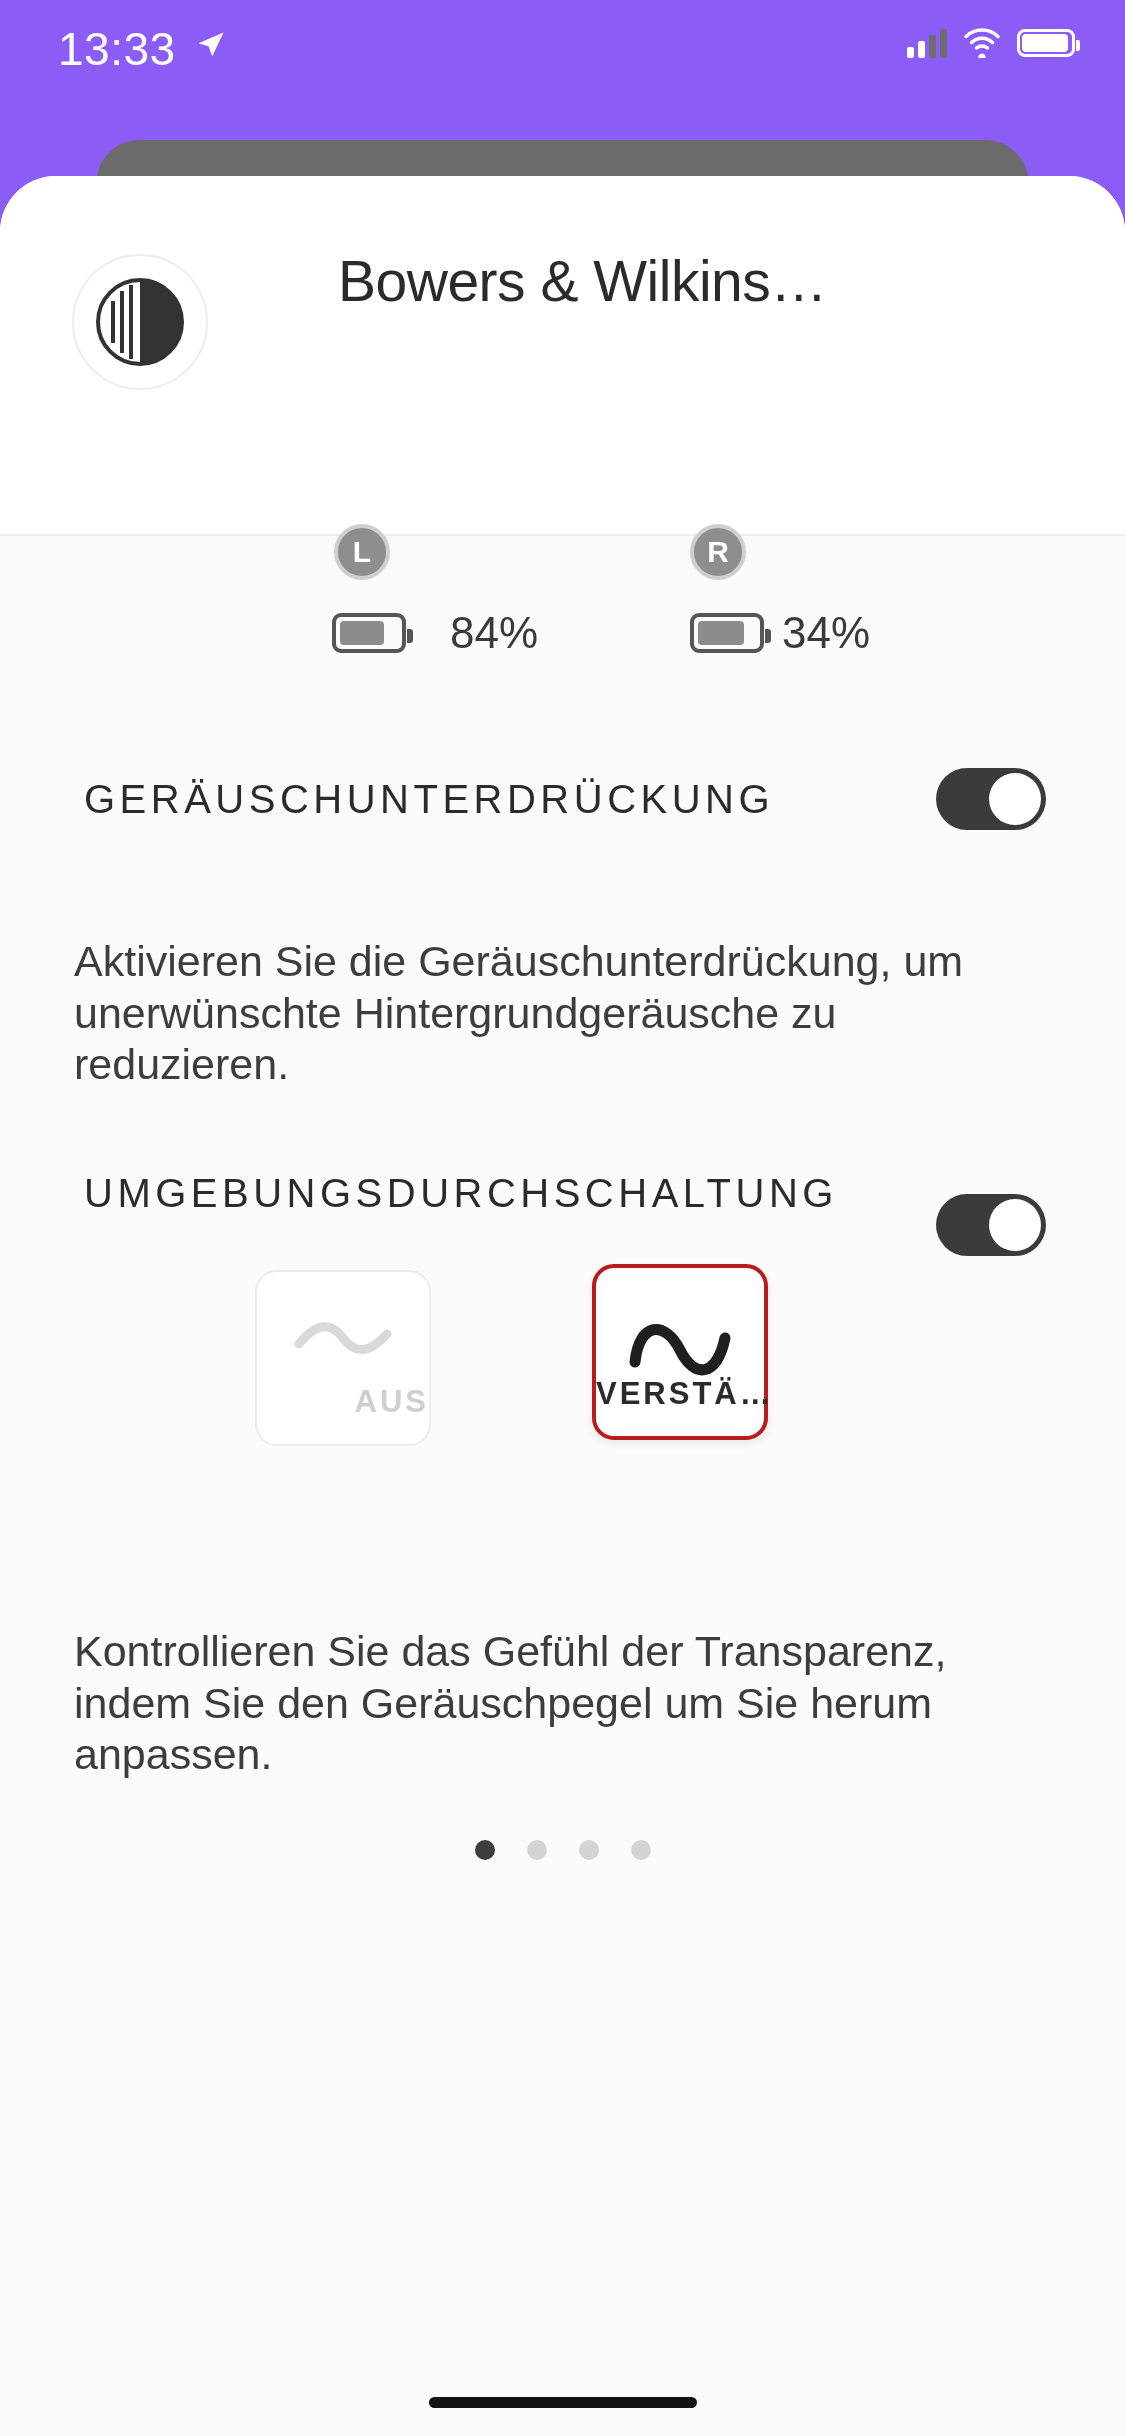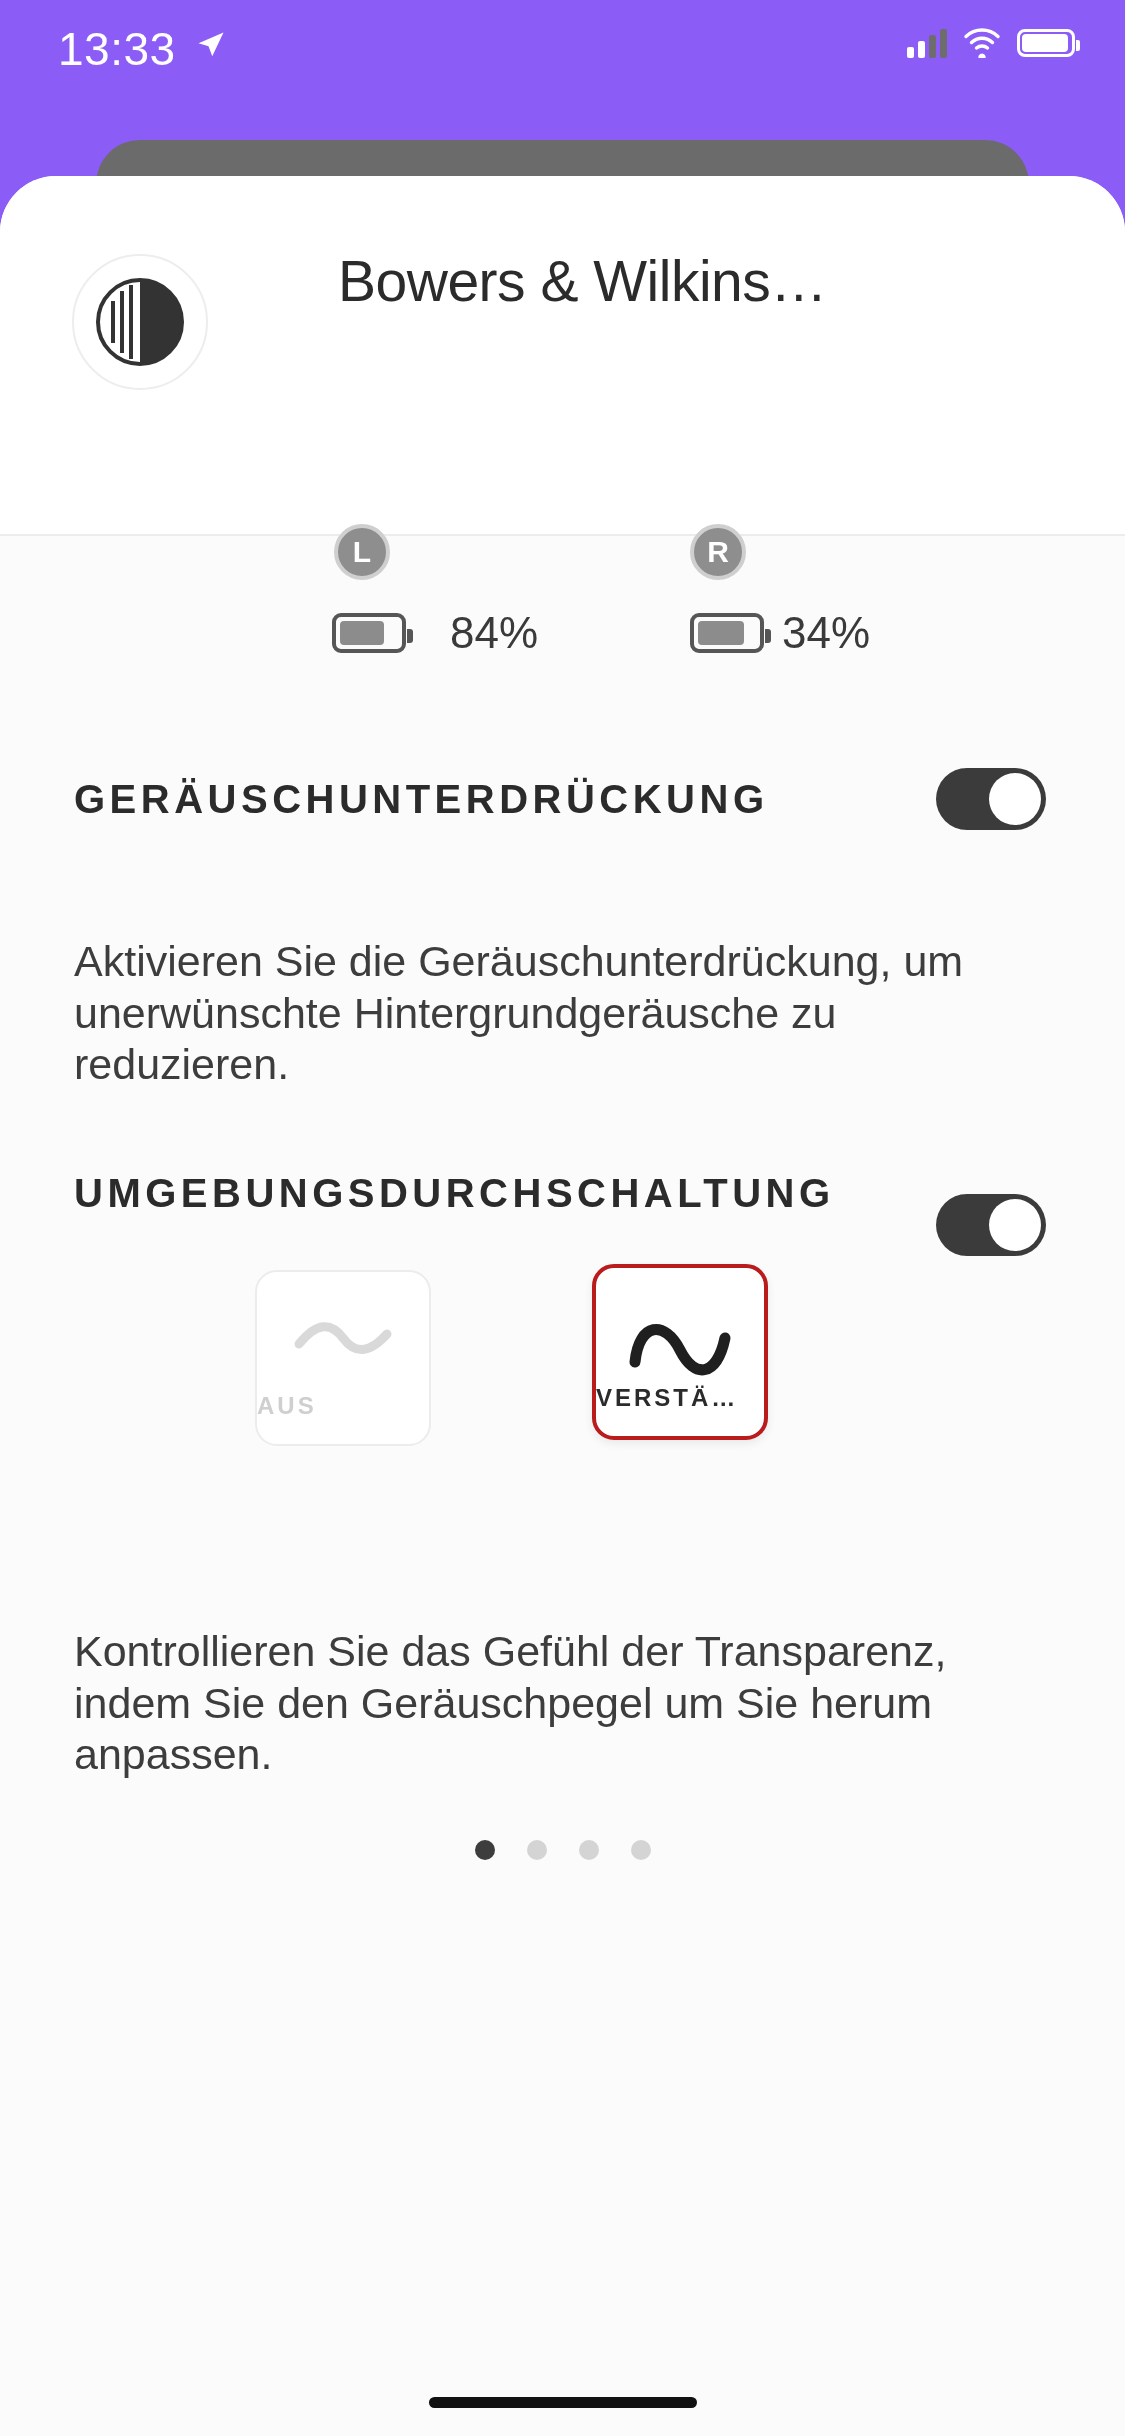--- a/index.html
+++ b/index.html
@@ -169,23 +169,23 @@
     background: #8c8c8c;
     border-radius: 4px;
   }
   .batt-pct { font-size: 44px; color: #3a3a3a; }
 
   
   .content { position: absolute; top: 360px; left: 0; width: 1125px; }
 
   .section-title {
     position: absolute;
-    left: 74px;
+    left: 84px;
     font-size: 40px;
-    font-weight: 700;
+    font-weight: 400;
     letter-spacing: 4.5px;
     color: #2b2b2b;
     line-height: 1.18;
   }
   .toggle {
     position: absolute;
     width: 110px; height: 62px;
     border-radius: 31px;
     background: #3b3b3b;
   }
@@ -219,22 +219,22 @@
   }
   .mode-on {
     left: 592px; top: 1088px;
     border: 4px solid #b91c1c;
     box-shadow: 0 4px 10px rgba(0,0,0,0.07);
   }
   .mode-card svg { position: absolute; left: 50%; top: 46px; transform: translateX(-50%); }
   .mode-label {
     position: absolute;
     left: 0; right: 0; bottom: 24px;
-    text-align: left;
-    font-size: 24px;
+    text-align: right;
+    font-size: 31px;
     font-weight: 700;
     letter-spacing: 3px;
   }
   .mode-off .mode-label { color: #cfcfcf; }
   .mode-on .mode-label { color: #2b2b2b; }
 
   
   .dots {
     position: absolute;
     left: 0; right: 0;

